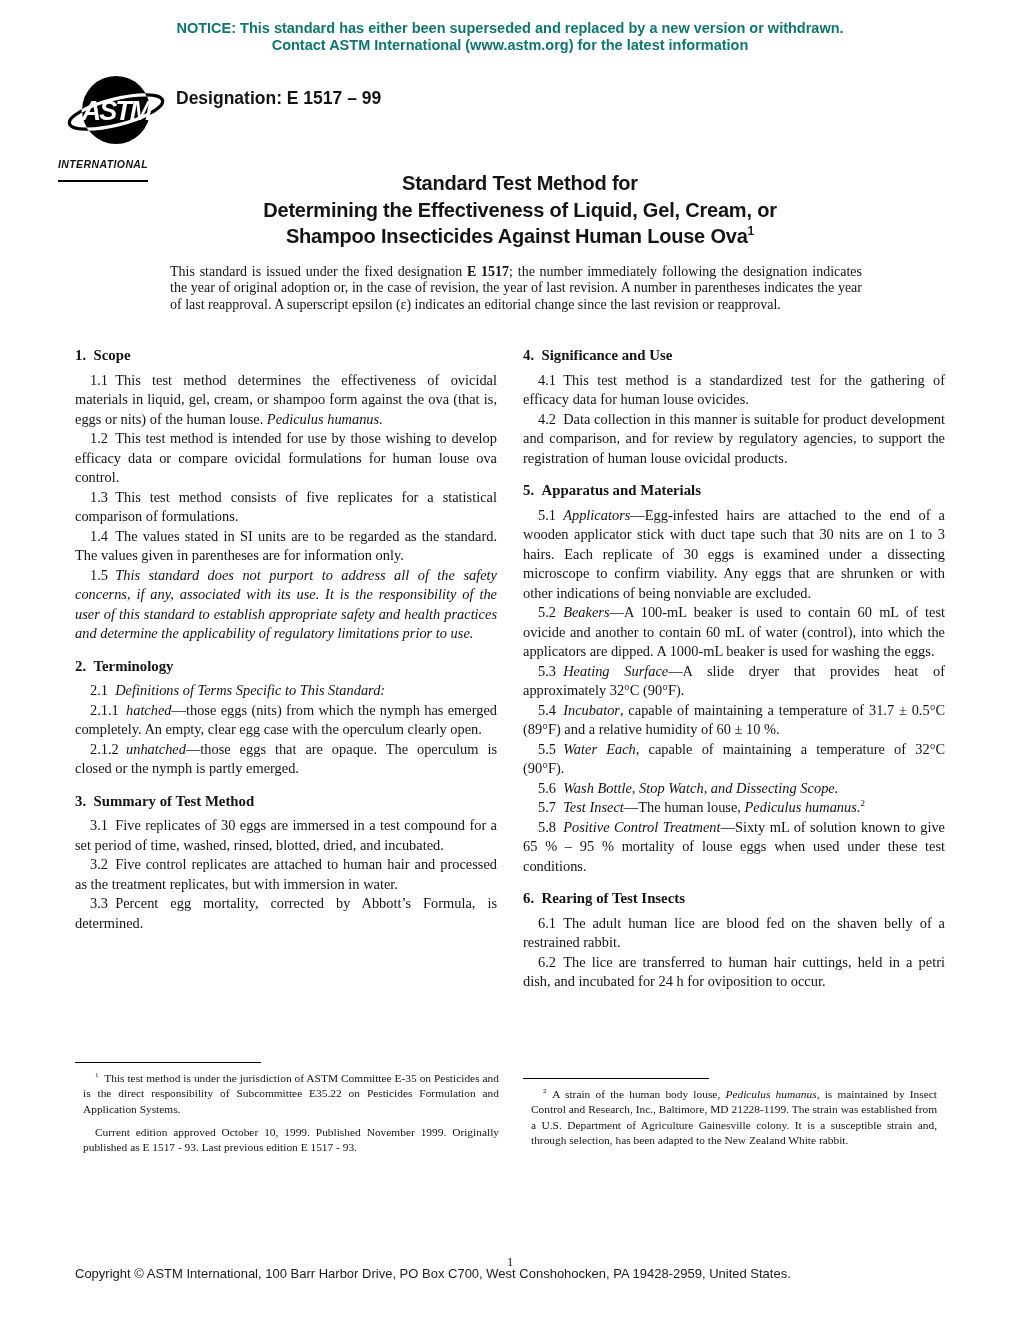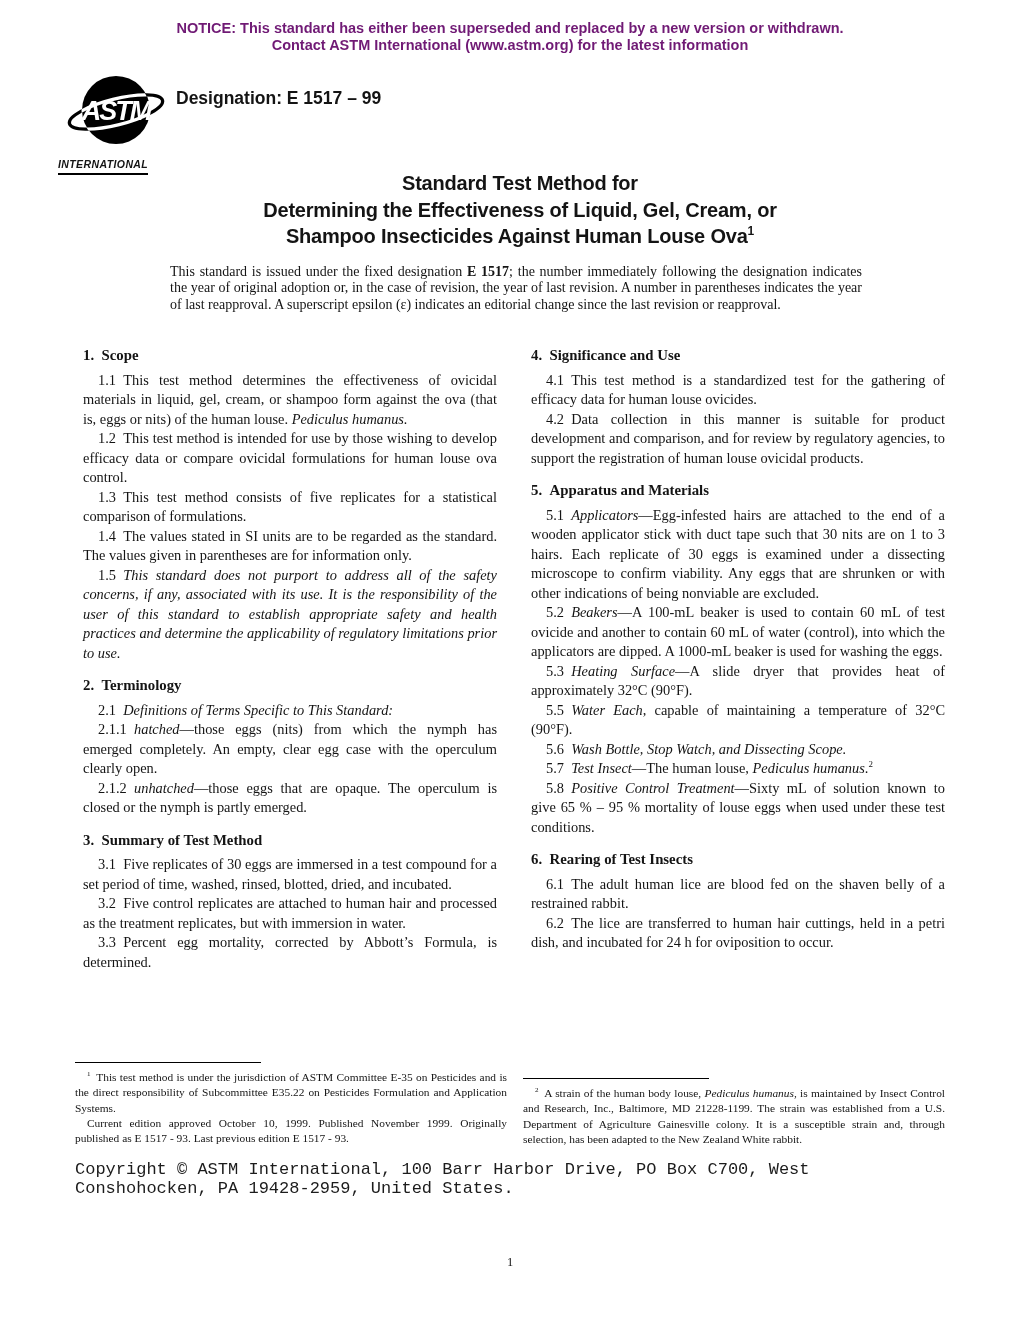--- a/index.html
+++ b/index.html
@@ -9,61 +9,61 @@
   
   .notice{position:absolute;top:20px;left:0;width:100%;text-align:center;
           font-family:"Liberation Sans",sans-serif;font-weight:bold;
           font-size:14.5px;line-height:17px;}
 
   
   .logo{position:absolute;left:58px;top:70px;width:116px;text-align:left;}
   .logo svg{display:block;margin:0 auto;}
   .intl{display:inline-block;font-family:"Liberation Sans",sans-serif;font-weight:bold;
         font-style:italic;font-size:10.5px;letter-spacing:.4px;
-        border-bottom:2.5px solid #000;padding-bottom:3px;margin-top:-4px;}
+        border-bottom:2.5px solid #000;padding-bottom:10px;margin-top:-4px;}
 
   .designation{position:absolute;left:176px;top:88px;
                font-family:"Liberation Sans",sans-serif;font-weight:bold;font-size:17.5px;}
 
   .doc-title{position:absolute;left:170px;top:170px;width:700px;
              font-family:"Liberation Sans",sans-serif;font-weight:bold;
              font-size:20px;line-height:26.5px;letter-spacing:-.2px;text-align:center;}
   .doc-title sup{font-size:.6em;}
 
   .issuance{position:absolute;left:170px;top:264px;width:692px;
             font-size:14px;line-height:16.3px;text-align:justify;}
 
   
   .columns{position:absolute;left:75px;top:346px;width:870px;display:flex;gap:26px;}
-  .col{width:422px;font-size:14.4px;line-height:19.5px;text-align:justify;margin-left:8px;}
+  .col{width:422px;font-size:14.4px;line-height:19.5px;text-align:justify;}
   .col h3{font-size:14.8px;margin:13px 0 5px 0;font-weight:bold;}
   .col h3.first{margin-top:0;}
   .col p{margin:0;text-indent:15px;}
   em{font-style:italic;}
   strong{font-weight:bold;}
   sup{font-size:.62em;vertical-align:super;line-height:0;}
 
   
   .fn{position:absolute;font-size:11.4px;line-height:15.3px;text-align:justify;}
   .fn-rule{width:186px;border-top:1.3px solid #000;margin-bottom:7px;}
-  .fn p{margin:0;text-indent:12px;}
+  .fn p{margin:8px;text-indent:12px;}
   #fn-left{left:75px;top:1062px;width:432px;}
   #fn-right{left:523px;top:1078px;width:422px;}
 
-  .copyright{position:absolute;left:75px;top:1160px;width:870px;
-             font-family:Liberation Mono, monospace;font-size:17px;color:#1c1c1c;}
+  .copyright{position:absolute;left:75px;top:1266px;width:870px;
+             font-family:Liberation Sans, sans-serif;font-size:13px;color:#1c1c1c;}
 
   .pageno{position:absolute;left:0;top:1255px;width:100%;text-align:center;font-size:12.5px;}
 </style>
 </head>
 <body>
 
 <div class="page">
 
-  <div class="notice" id="notice" style="color: #701a75;">
+  <div class="notice" id="notice" style="color: #0f766e;">
     <div>NOTICE: This standard has either been superseded and replaced by a new version or withdrawn.</div>
     <div>Contact ASTM International (www.astm.org) for the latest information</div>
   </div>
 
   <div class="logo">
     <svg width="100" height="84" viewBox="0 0 100 84" aria-hidden="true">
       <defs>
           <clipPath id="globeclip">
             <circle cx="50" cy="40" r="34"></circle>
           </clipPath>
@@ -108,20 +108,21 @@
 
     <div class="col">
       <h3 class="first">4. Significance and Use</h3>
       <p>4.1 This test method is a standardized test for the gathering of efficacy data for human louse ovicides.</p>
       <p>4.2 Data collection in this manner is suitable for product development and comparison, and for review by regulatory agencies, to support the registration of human louse ovicidal products.</p>
 
       <h3>5. Apparatus and Materials</h3>
       <p><span>5.1 </span><em>Applicators</em><span>—Egg-infested hairs are attached to the end of a wooden applicator stick with duct tape such that 30 nits are on 1 to 3 hairs. Each replicate of 30 eggs is examined under a dissecting microscope to confirm viability. Any eggs that are shrunken or with other indications of being nonviable are excluded.</span></p>
       <p><span>5.2 </span><em>Beakers</em><span>—A 100-mL beaker is used to contain 60 mL of test ovicide and another to contain 60 mL of water (control), into which the applicators are dipped. A 1000-mL beaker is used for washing the eggs.</span></p>
       <p><span>5.3 </span><em>Heating Surface</em><span>—A slide dryer that provides heat of approximately 32°C (90°F).</span></p>
+      <p><span>5.4 </span><em>Incubator</em><span>, capable of maintaining a temperature of 31.7 ± 0.5°C (89°F) and a relative humidity of 60 ± 10 %.</span></p>
       <p><span>5.5 </span><em>Water Each</em><span>, capable of maintaining a temperature of 32°C (90°F).</span></p>
       <p><span>5.6 </span><em>Wash Bottle, Stop Watch, and Dissecting Scope.</em></p>
       <p><span>5.7 </span><em>Test Insect</em><span>—The human louse, </span><em>Pediculus humanus</em><span>.</span><sup>2</sup></p>
       <p><span>5.8 </span><em>Positive Control Treatment</em><span>—Sixty mL of solution known to give 65 % – 95 % mortality of louse eggs when used under these test conditions.</span></p>
 
       <h3>6. Rearing of Test Insects</h3>
       <p>6.1 The adult human lice are blood fed on the shaven belly of a restrained rabbit.</p>
       <p>6.2 The lice are transferred to human hair cuttings, held in a petri dish, and incubated for 24 h for oviposition to occur.</p>
     </div>
   </div>

